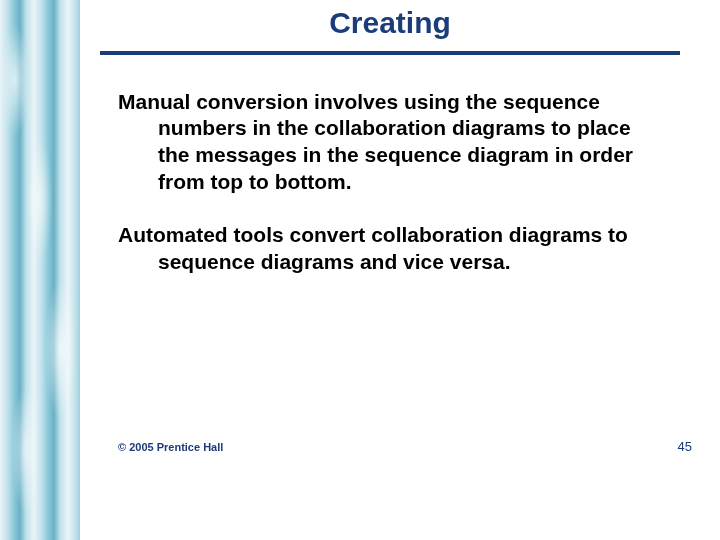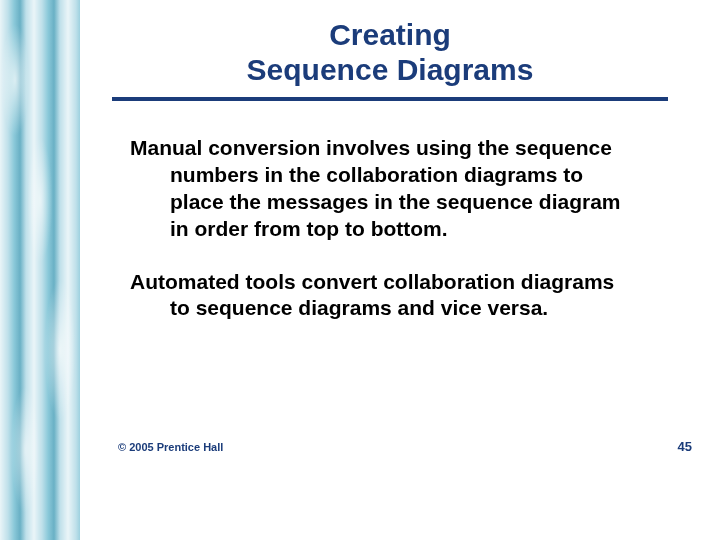--- a/index.html
+++ b/index.html
@@ -37,21 +37,21 @@
       radial-gradient(ellipse 18px 90px at 40px 200px, rgba(255,255,255,0.6), transparent 70%),
       radial-gradient(ellipse 22px 100px at 60px 350px, rgba(255,255,255,0.7), transparent 70%),
       radial-gradient(ellipse 20px 90px at 25px 450px, rgba(255,255,255,0.6), transparent 70%);
   }
   .slide {
     position: absolute;
     left: 0;
     top: 0;
     width: 720px;
     height: 468px;
-    padding: 12px;
+    padding: 0;
   }
   .title-area {
     padding: 6px 40px 0 100px;
     text-align: center;
   }
   .title {
     font-size: 30px;
     font-weight: 700;
     color: #1b3c7a;
     line-height: 1.15;
@@ -84,35 +84,34 @@
     justify-content: space-between;
     align-items: baseline;
   }
   .copyright {
     font-size: 11px;
     font-weight: 700;
     color: #1b3c7a;
   }
   .pagenum {
     font-size: 13px;
-    font-weight: 700;
+    font-weight: 400;
     color: #1b3c7a;
   }
 </style>
 </head>
 <body>
 
 <div class="sidebar-deco"></div>
 
 <div class="slide">
 
   <div class="title-area">
     <h1 class="title">
       <span>Creating</span><br>
-      <span>Sequence Diagrams</span>
     </h1>
   </div>
   <hr class="title-rule">
 
   <div class="body-area">
     <p class="para">Manual conversion involves using the sequence numbers in the collaboration diagrams to place the messages in the sequence diagram in order from top to bottom.</p>
     <p class="para">Automated tools convert collaboration diagrams to sequence diagrams and vice versa.</p>
   </div>
 
   <div class="footer">

